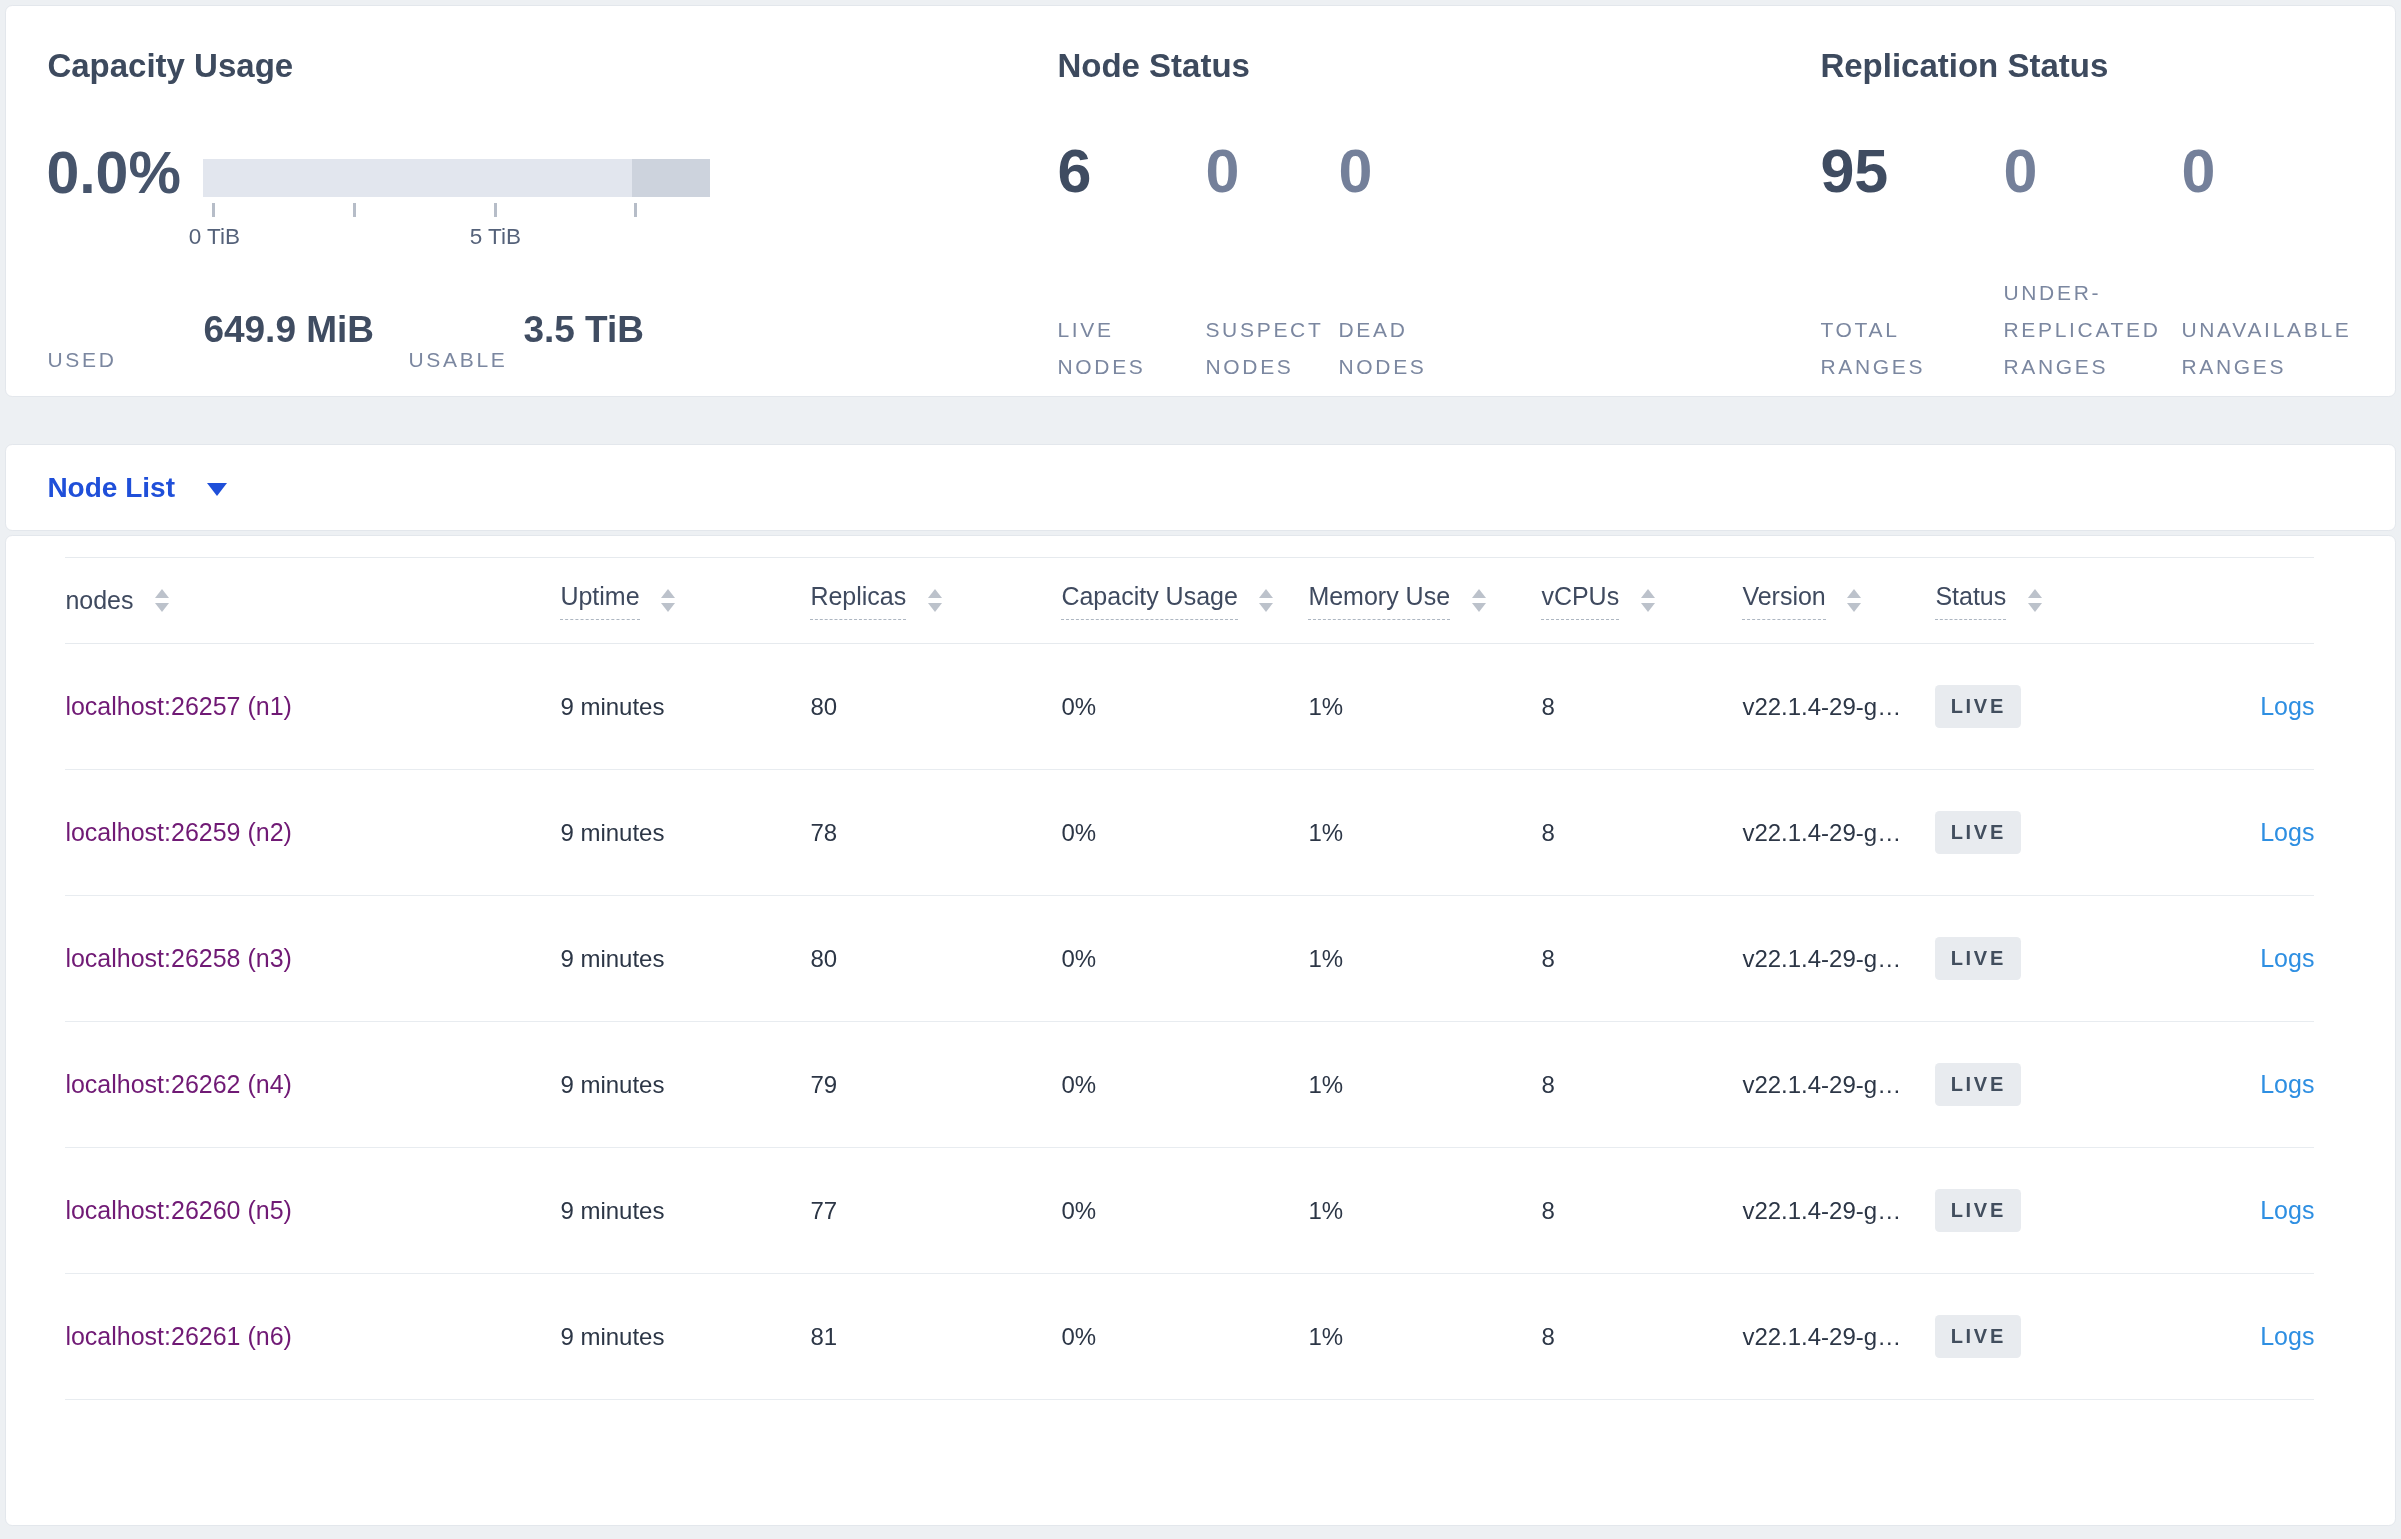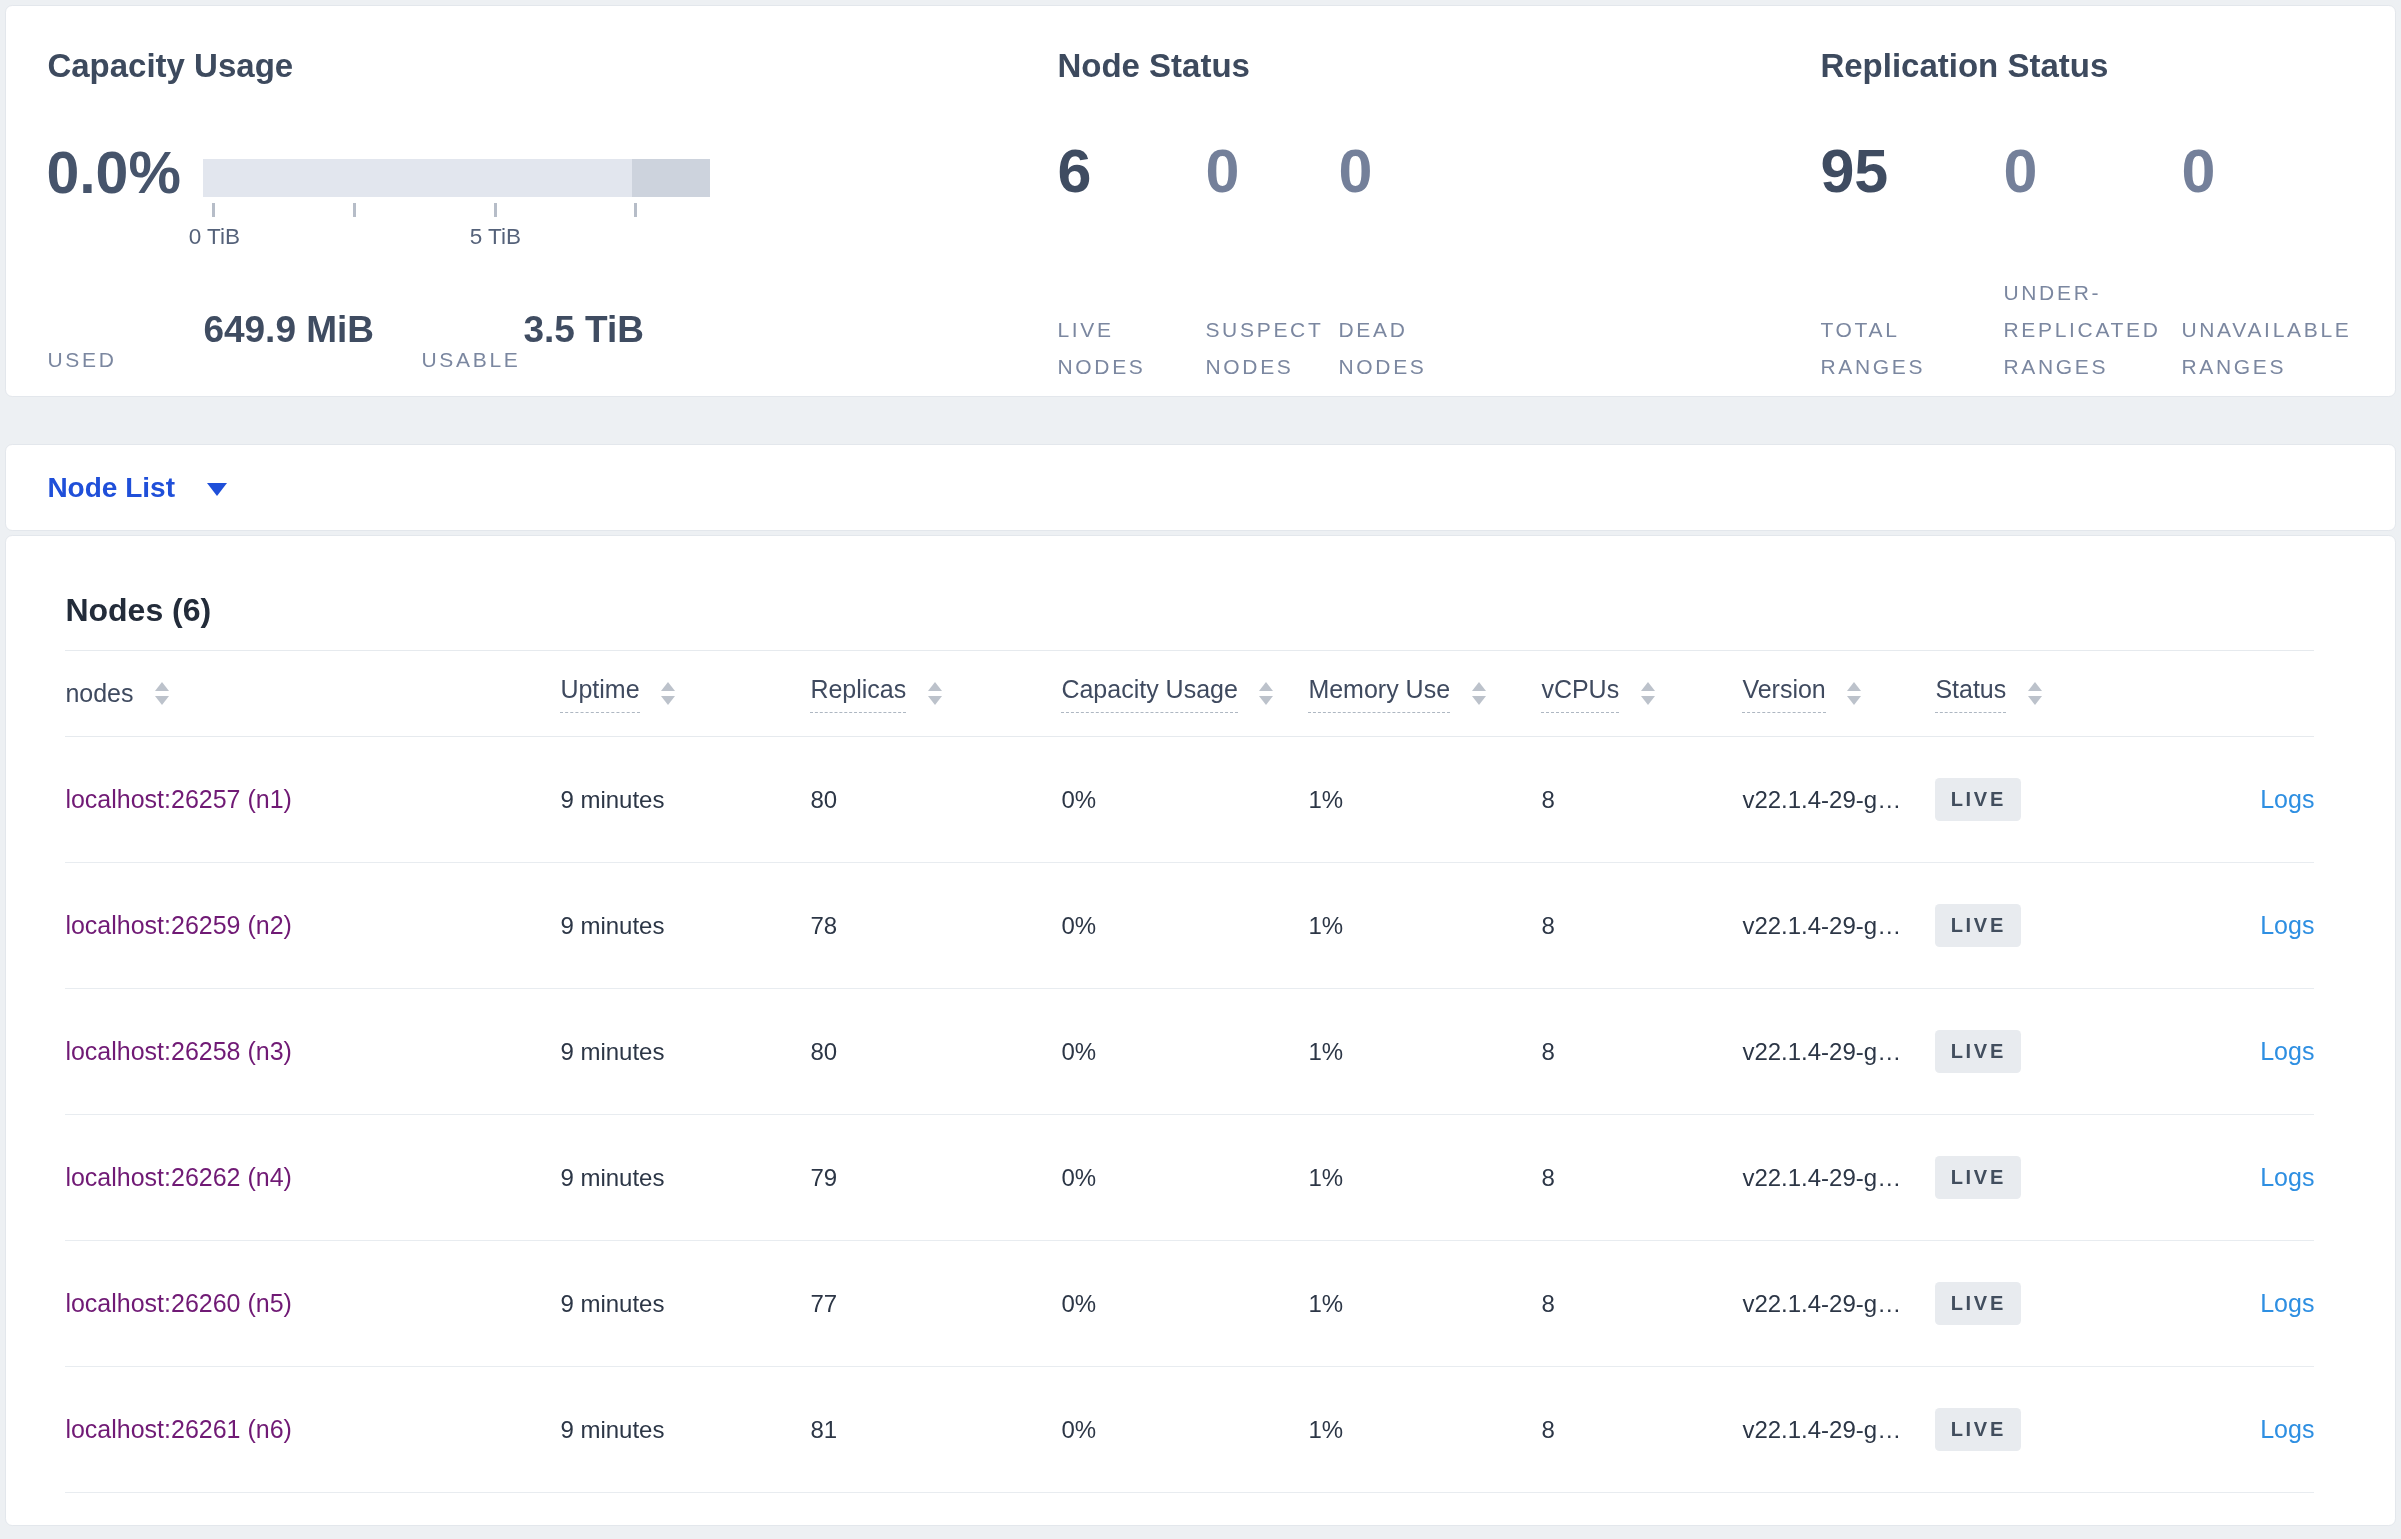--- a/index.html
+++ b/index.html
@@ -135,21 +135,21 @@
     <div class="cap-bar-seg"></div>
   </div>
   <div class="cap-tick" style="left:206px"></div>
   <div class="cap-tick" style="left:347px"></div>
   <div class="cap-tick" style="left:488px"></div>
   <div class="cap-tick" style="left:628px"></div>
   <div class="cap-tick-label" style="left:154px">0 TiB</div>
   <div class="cap-tick-label" style="left:435px">5 TiB</div>
   <div class="stat-label usage-label" style="left:41px">USED</div>
   <div class="usage-value" style="left:197px">649.9 MiB</div>
-  <div class="stat-label usage-label" style="left:415px">USABLE</div>
+  <div class="stat-label usage-label" style="left:402px">USABLE</div>
   <div class="usage-value" style="left:517px">3.5 TiB</div>
 
   <div class="section-title node-title">Node Status</div>
   <div class="stats-row" style="left:1051px">
     <div class="stat-item" style="width:148px">
       <div class="stat-number">6</div>
       <div class="stat-lines stat-label">
         <div>LIVE</div>
         <div>NODES</div>
       </div>
@@ -200,21 +200,20 @@
 </div>
 
 <div class="panel selector-bar">
   <div class="selector">
     <span>Node List</span>
     <span class="caret-down"></span>
   </div>
 </div>
 
 <div class="panel nodes-panel">
-  <div class="nodes-title">Nodes (6)</div>
 
   <div class="tbl-grid tbl-header">
     <div class="th">
       <span class="th-label">nodes</span>
       <span class="sort-icon">
           <span class="up"></span>
           <span class="down"></span>
         </span>
     </div>
     <div class="th">

